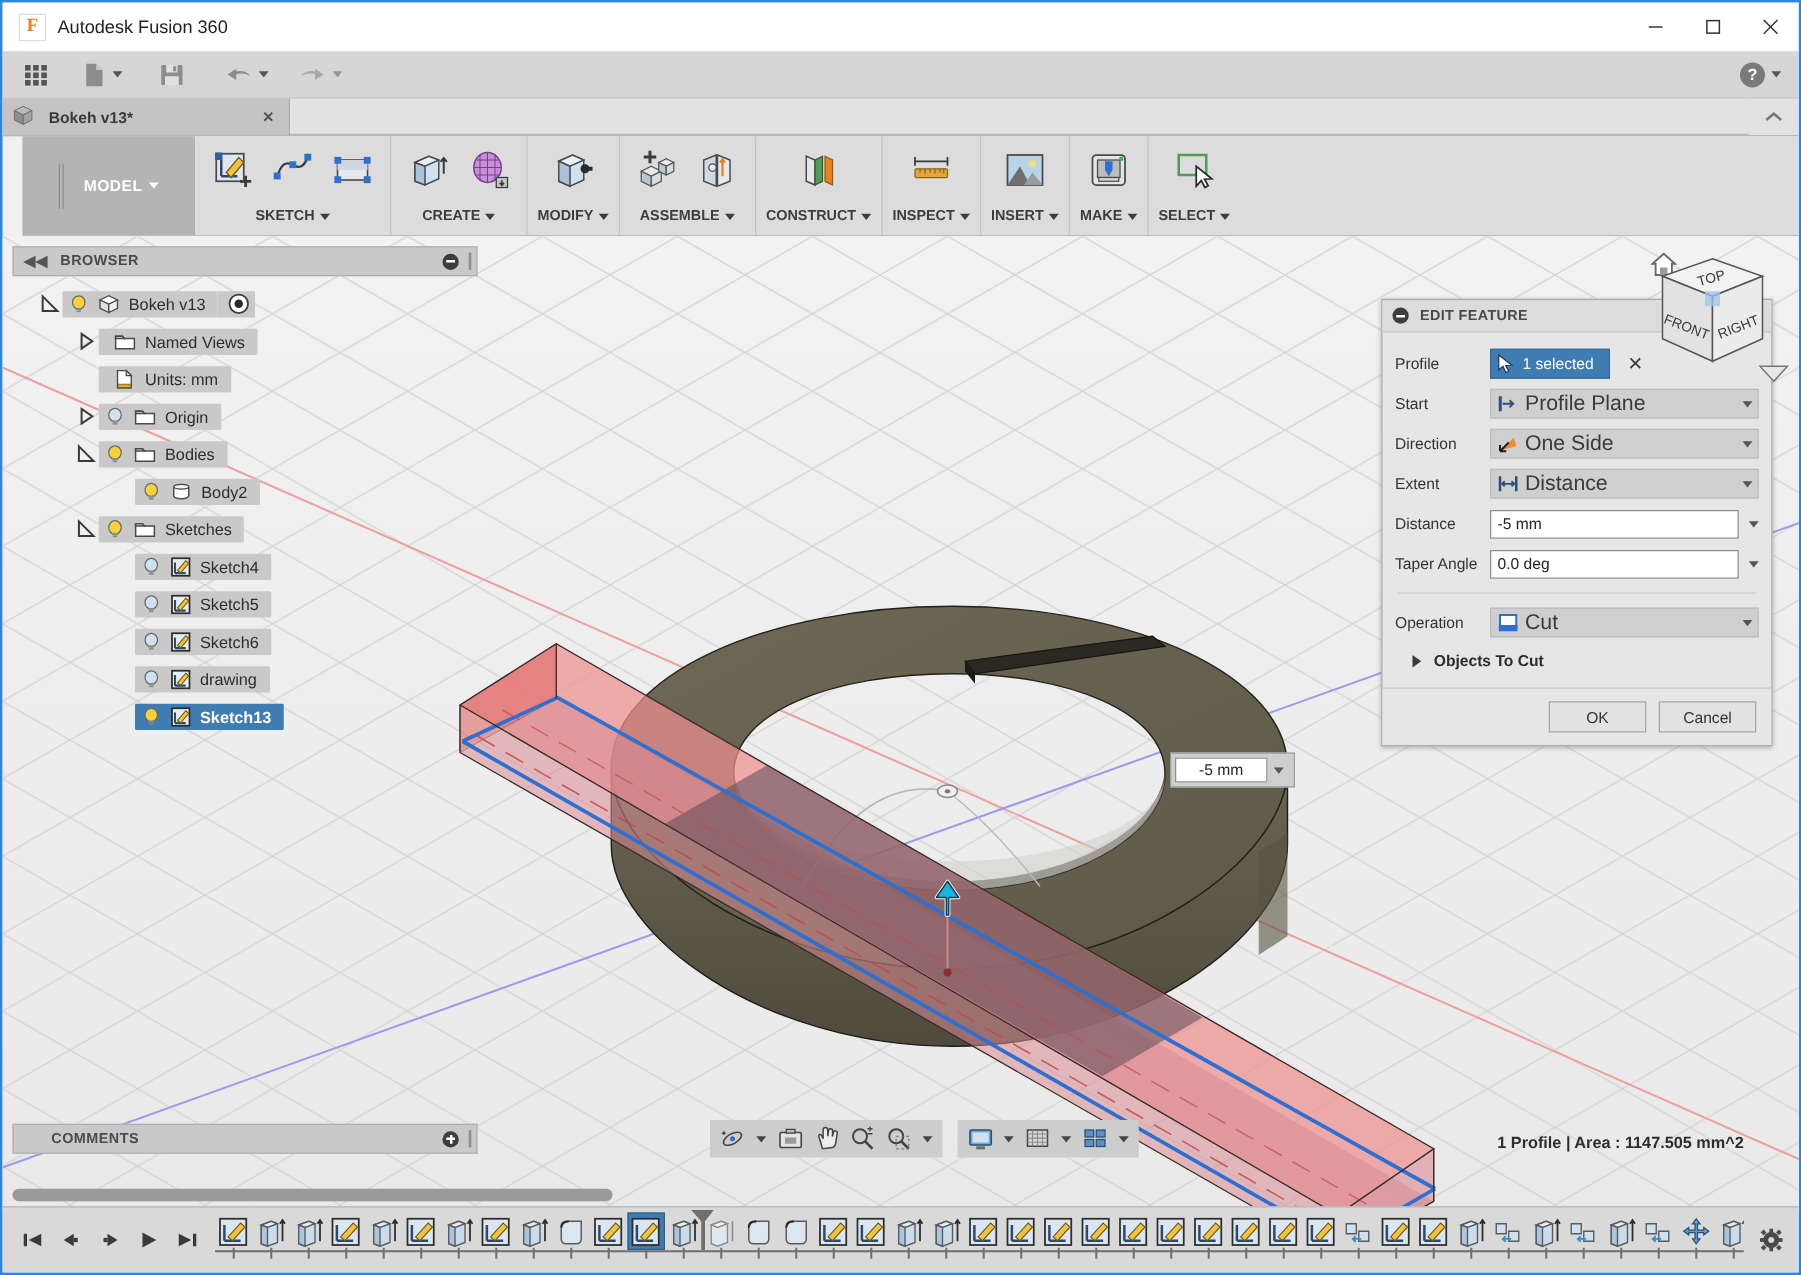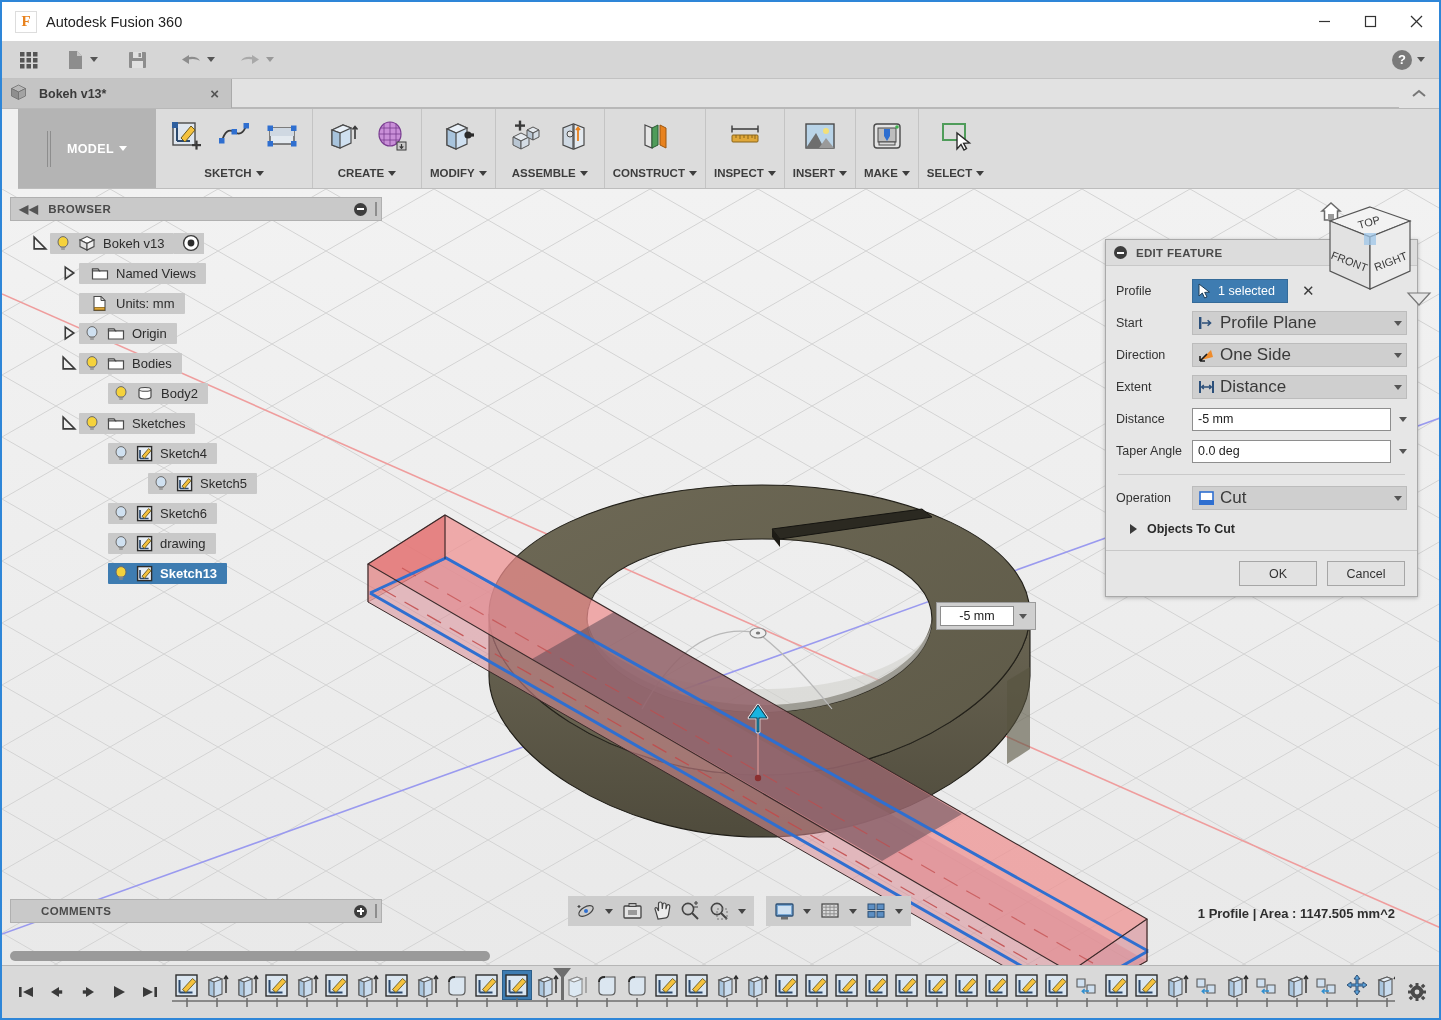--- a/index.html
+++ b/index.html
@@ -763,21 +763,21 @@
                 <rect x="6.2" y="13.3" width="3.6" height="1.4" fill="#8a8a8a"></rect>
               </svg>
               <svg width="17" height="17" viewBox="0 0 17 17" style="margin-left: 4px;">
                 <rect x="1.6" y="1.6" width="14" height="14" fill="#e8eef5" stroke="#2c2c2c" stroke-width="1.4"></rect>
                 <path d="M4 13.5 L4 5 M4 13.5 L12.6 13.5" stroke="#2c4a6e" stroke-width="1.7" fill="none"></path>
                 <path d="M6 11.3 L12.6 3.6 L15 5.7 L8.4 13.4 Z" fill="#f5c23e" stroke="#6a5a20" stroke-width=".9"></path>
               </svg>
               <span class="node-label">Sketch4</span>
             </div>
           </div>
-          <div class="trow" style="padding-left: 80px; gap: 40px;">
+          <div class="trow" style="padding-left: 80px;">
             <svg width="15" height="15" viewBox="0 0 15 15" class="tri"></svg>
             <div class="node-pill">
               <svg width="16" height="16" viewBox="0 0 16 16" class="bulb">
                 <ellipse cx="8" cy="7" rx="5" ry="5.4" fill="#cfe0f0" stroke="#6a6a6a" stroke-width="1"></ellipse>
                 <rect x="5.6" y="11.4" width="4.8" height="1.5" fill="#8a8a8a"></rect>
                 <rect x="6.2" y="13.3" width="3.6" height="1.4" fill="#8a8a8a"></rect>
               </svg>
               <svg width="17" height="17" viewBox="0 0 17 17" style="margin-left: 4px;">
                 <rect x="1.6" y="1.6" width="14" height="14" fill="#e8eef5" stroke="#2c2c2c" stroke-width="1.4"></rect>
                 <path d="M4 13.5 L4 5 M4 13.5 L12.6 13.5" stroke="#2c4a6e" stroke-width="1.7" fill="none"></path>

